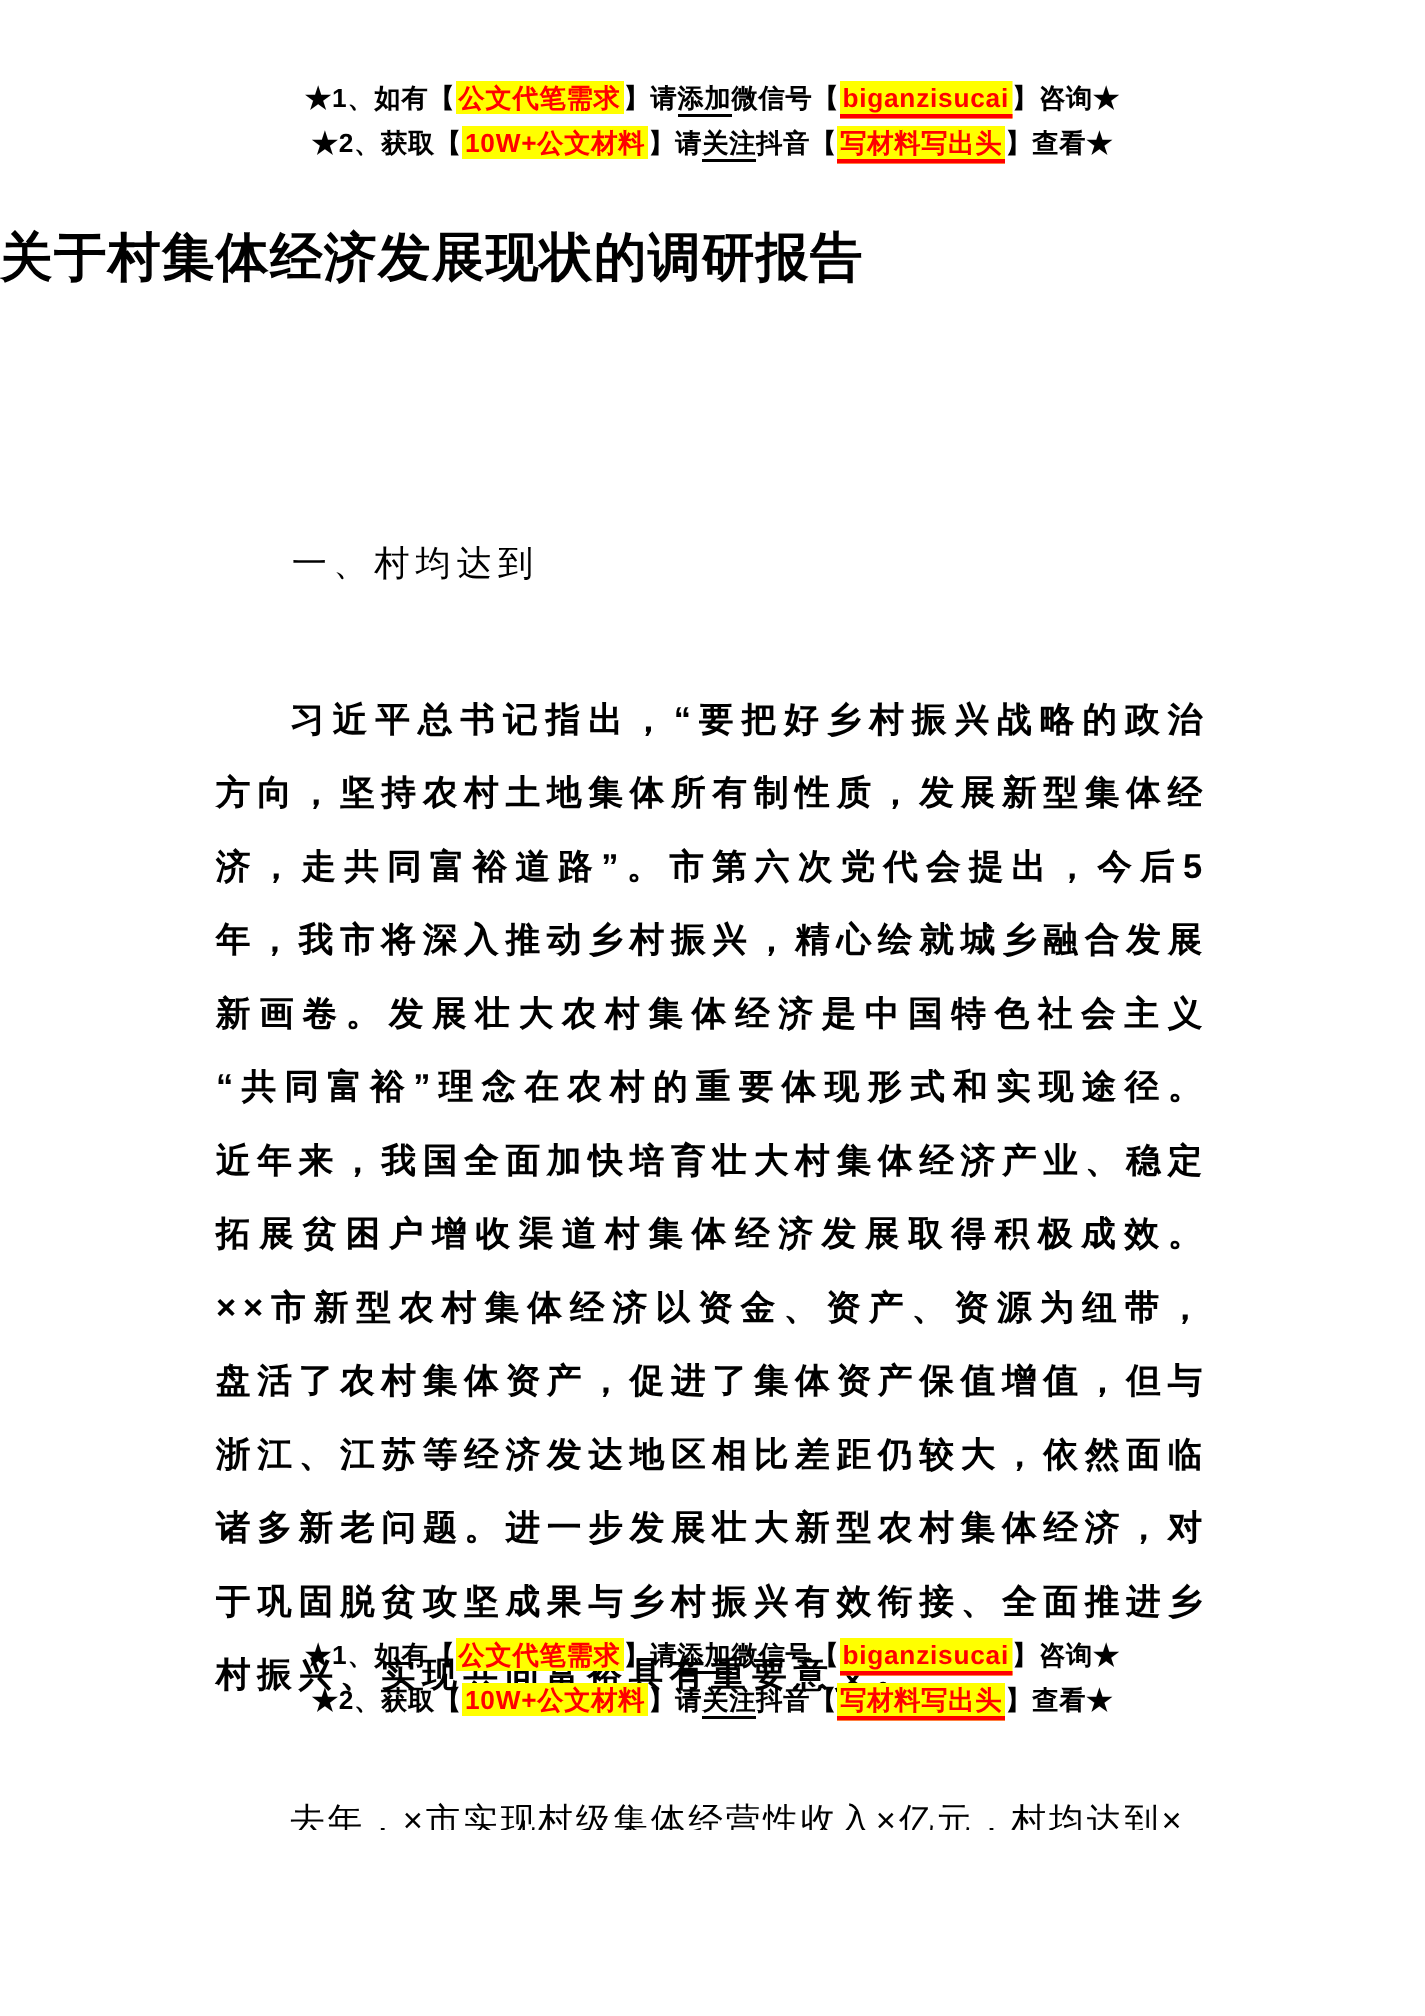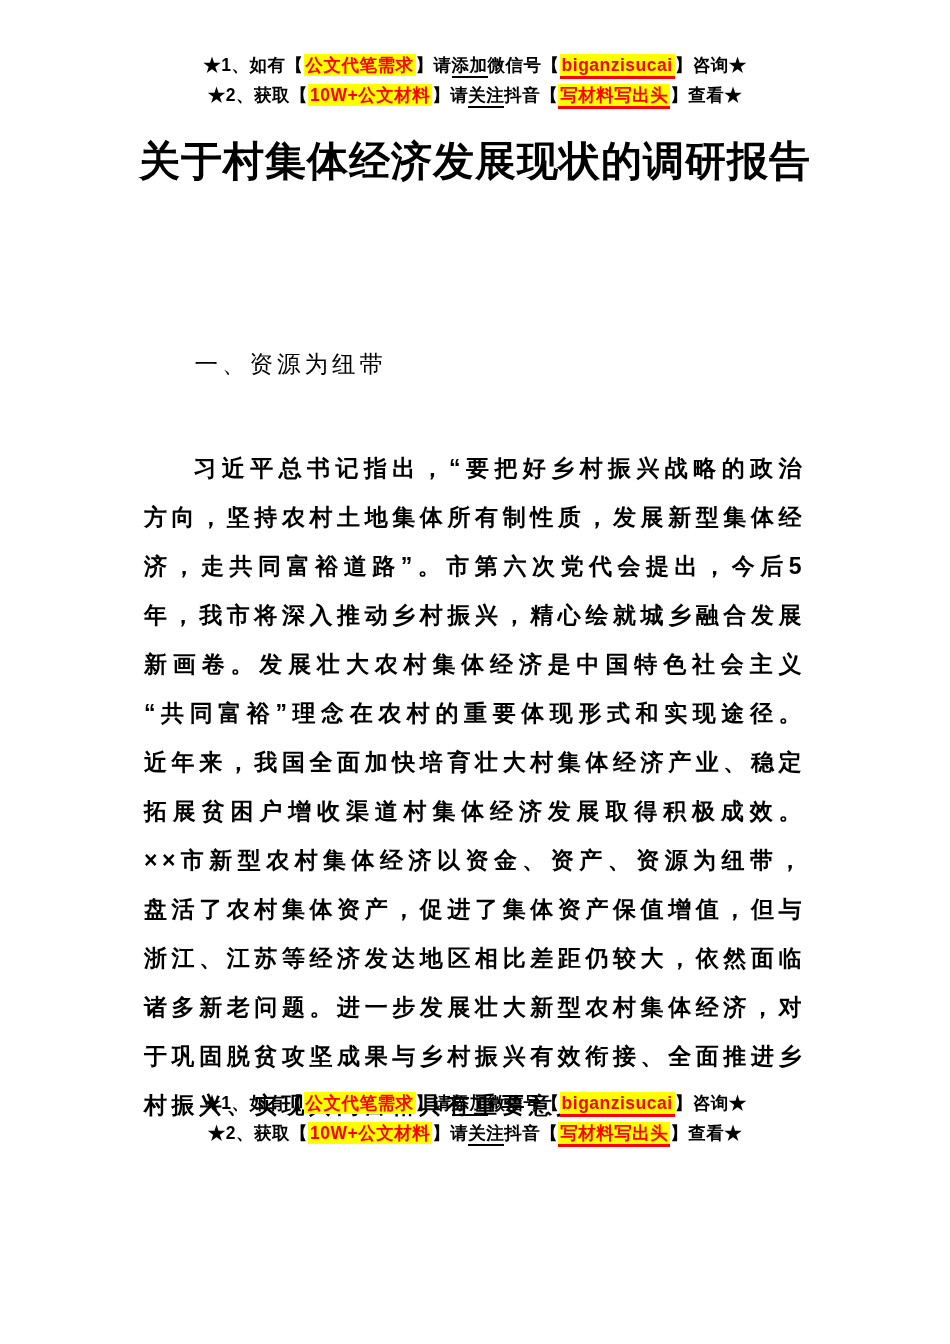--- a/index.html
+++ b/index.html
@@ -27,23 +27,22 @@
   .seg { color: #000000; }
   .hl {
     background: #ffff00;
     color: #ff0000;
     padding: 1px 2px;
   }
   .u-black { border-bottom: 2.5px solid #000000; padding-bottom: 1px; }
   .hl-u { border-bottom: 3px solid #ff0000; }
   
   .doc-title {
-    margin-top: 26px;
-    text-align: center;
-    font-size: 41px;
+    margin-top: 37px;
+    font-size: 35px;
     font-weight: 900;
     letter-spacing: 1px;
     line-height: 50px;
   }
   .content { padding: 0 144px; }
   .section-heading {
     margin-top: 160px;
     font-size: 23.5px;
     letter-spacing: 4px;
     line-height: 36px;
@@ -72,22 +71,23 @@
 <div class="page">
 
   <div class="promo promo-top">
     <div class="promo-line"><span class="seg">★1、如有【</span><span class="seg hl">公文代笔需求</span><span class="seg">】请</span><span class="seg u-black">添加</span><span class="seg">微信号【</span><span class="seg hl hl-u">biganzisucai</span><span class="seg">】咨询★</span></div>
     <div class="promo-line"><span class="seg">★2、获取【</span><span class="seg hl">10W+公文材料</span><span class="seg">】请</span><span class="seg u-black">关注</span><span class="seg">抖音【</span><span class="seg hl hl-u">写材料写出头</span><span class="seg">】查看★</span></div>
   </div>
 
   <h1 class="doc-title">关于村集体经济发展现状的调研报告</h1>
 
   <div class="content">
-    <div class="section-heading">一、资源为纽带</div>
+    <div class="section-heading">一、村均达到</div>
     <p class="para para-1">习近平总书记指出，“要把好乡村振兴战略的政治方向，坚持农村土地集体所有制性质，发展新型集体经济，走共同富裕道路”。市第六次党代会提出，今后5年，我市将深入推动乡村振兴，精心绘就城乡融合发展新画卷。发展壮大农村集体经济是中国特色社会主义“共同富裕”理念在农村的重要体现形式和实现途径。近年来，我国全面加快培育壮大村集体经济产业、稳定拓展贫困户增收渠道村集体经济发展取得积极成效。××市新型农村集体经济以资金、资产、资源为纽带，盘活了农村集体资产，促进了集体资产保值增值，但与浙江、江苏等经济发达地区相比差距仍较大，依然面临诸多新老问题。进一步发展壮大新型农村集体经济，对于巩固脱贫攻坚成果与乡村振兴有效衔接、全面推进乡村振兴、实现共同富裕具有重要意义。</p>
+    <p class="para para-2">去年，×市实现村级集体经营性收入×亿元，村均达到×</p>
   </div>
 
   <div class="promo promo-bottom">
     <div class="promo-line"><span class="seg">★1、如有【</span><span class="seg hl">公文代笔需求</span><span class="seg">】请</span><span class="seg u-black">添加</span><span class="seg">微信号【</span><span class="seg hl hl-u">biganzisucai</span><span class="seg">】咨询★</span></div>
     <div class="promo-line"><span class="seg">★2、获取【</span><span class="seg hl">10W+公文材料</span><span class="seg">】请</span><span class="seg u-black">关注</span><span class="seg">抖音【</span><span class="seg hl hl-u">写材料写出头</span><span class="seg">】查看★</span></div>
   </div>
 
 </div>
 
 </body></html>

